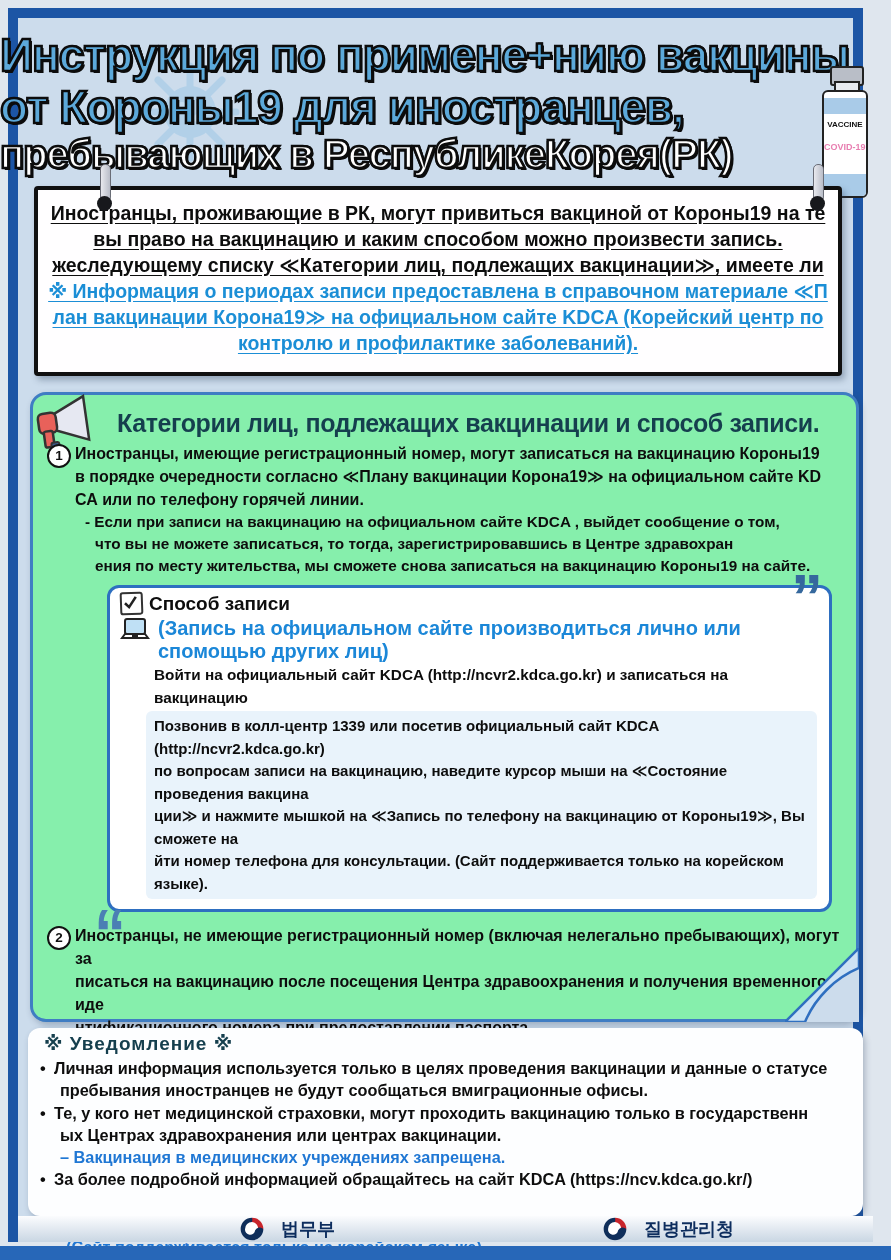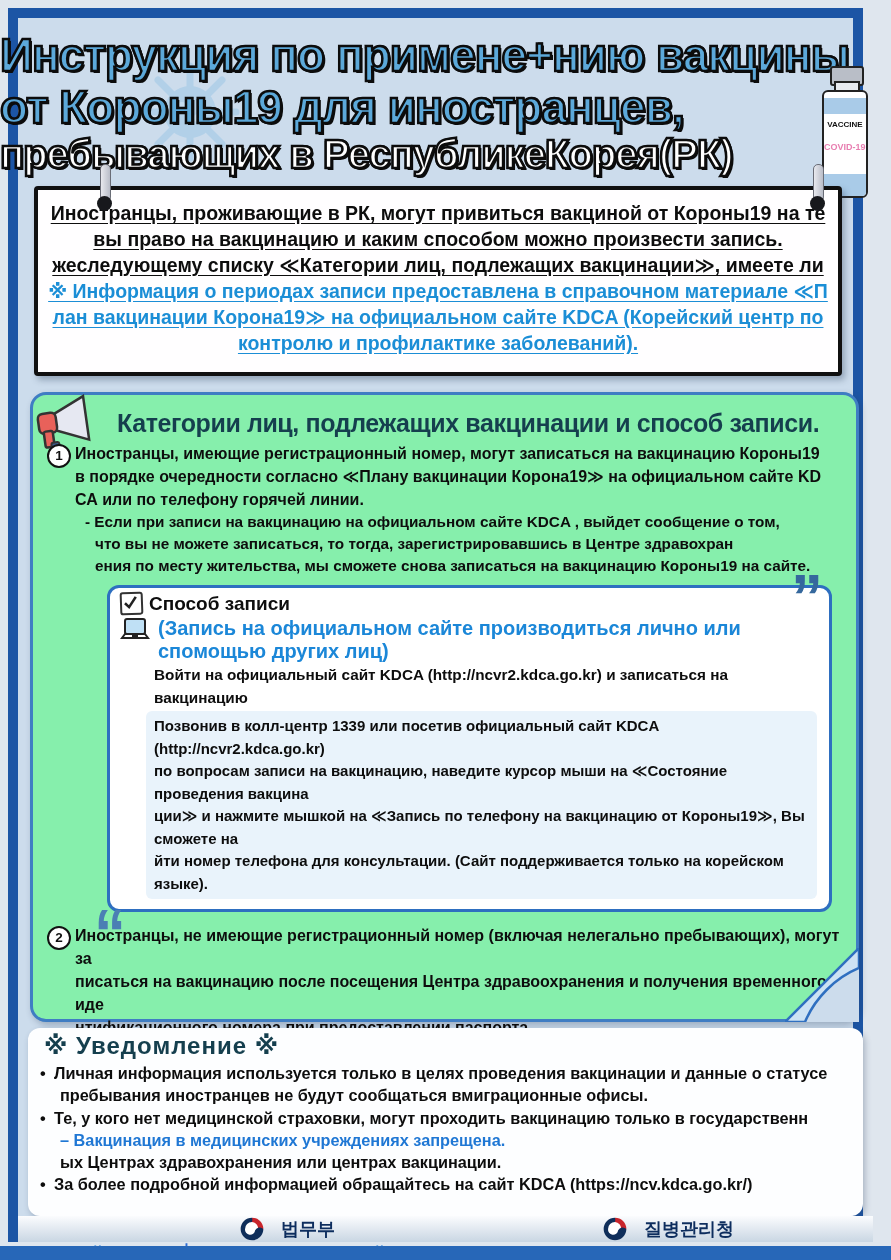--- a/index.html
+++ b/index.html
@@ -78,21 +78,21 @@
   .note{padding-left:40px;font-size:14.8px;line-height:21.5px;color:#2d6cd4;}
   .note .nln{padding-left:16px;}
   .note .first{padding-left:0;}
   .curl{position:absolute;right:-3px;bottom:-3px;}
   
   .notice{
     position:absolute;left:28px;top:1028px;width:835px;height:188px;box-sizing:border-box;
     background:#fdfeff;border-radius:12px;padding:3px 14px 0 12px;
     box-shadow:2px 3px 6px rgba(40,60,90,.3);
   }
-  .n-head{font-size:24px;font-weight:800;color:#153f4e;margin:1px 0 2px 4px;letter-spacing:1px;}
+  .n-head{font-size:19px;font-weight:800;color:#153f4e;margin:1px 0 2px 4px;letter-spacing:1px;}
   .n-ln{font-size:16.3px;line-height:22.3px;color:#0d0d0d;position:relative;}
   .n-ln .blt{position:absolute;left:0;top:0;}
   .n-ln.b1{padding-left:14px;}
   .n-ln.cont{padding-left:20px;}
   .n-ln.blue{color:#1f77d4;padding-left:20px;}
   .n-ln.blue2{color:#1f77d4;padding-left:26px;margin-top:45px;}
   
   .footer{
     position:absolute;left:18px;top:1216px;width:855px;height:26px;
     background:linear-gradient(#fbfcfe,#c9d6e3);display:flex;align-items:center;
@@ -219,22 +219,22 @@
     <path d="M0 74 L74 0 L74 74 Z" fill="#ccdcec"></path>
     <path d="M0 74 L74 0 L74 20 C50 30 30 50 20 74 Z" fill="#cde2f4" stroke="#2f6fc0" stroke-width="2.5"></path>
   </svg>
 </div>
 
 <div class="notice">
   <div class="n-head">※ Уведомление ※</div>
   <div class="n-ln b1"><span class="blt">•</span><span>Личная информация используется только в целях проведения вакцинации и данные о статусе</span></div>
   <div class="n-ln cont">пребывания иностранцев не будут сообщаться вмиграционные офисы.</div>
   <div class="n-ln b1"><span class="blt">•</span><span>Те, у кого нет медицинской страховки, могут проходить вакцинацию только в государственн</span></div>
+  <div class="n-ln cont">ых Центрах здравохранения или центрах вакцинации.</div>
   <div class="n-ln blue">– Вакцинация в медицинских учреждениях запрещена.</div>
-  <div class="n-ln cont">ых Центрах здравохранения или центрах вакцинации.</div>
   <div class="n-ln b1"><span class="blt">•</span><span>За более подробной информацией обращайтесь на сайт KDCA (https://ncv.kdca.go.kr/)</span></div>
   <div class="n-ln blue2">(Сайт поддерживается только на корейском языке).</div>
 </div>
 
 <div class="footer">
   <div class="logo l1">
     <svg width="24" height="24" viewBox="0 0 38 38">
       <circle cx="19" cy="19" r="18" fill="#fff"></circle>
       <path d="M19 1 A18 18 0 0 1 37 19 L29 19 A11 11 0 0 0 19 8 Z" fill="#c8252c"></path>
       <path d="M37 19 A18 18 0 1 1 19 1 A11 11 0 0 1 19 8 A11 11 0 0 0 8 19 A8 8 0 0 0 24 21 A8 8 0 0 1 37 19 Z" fill="#0f2e5a"></path>

